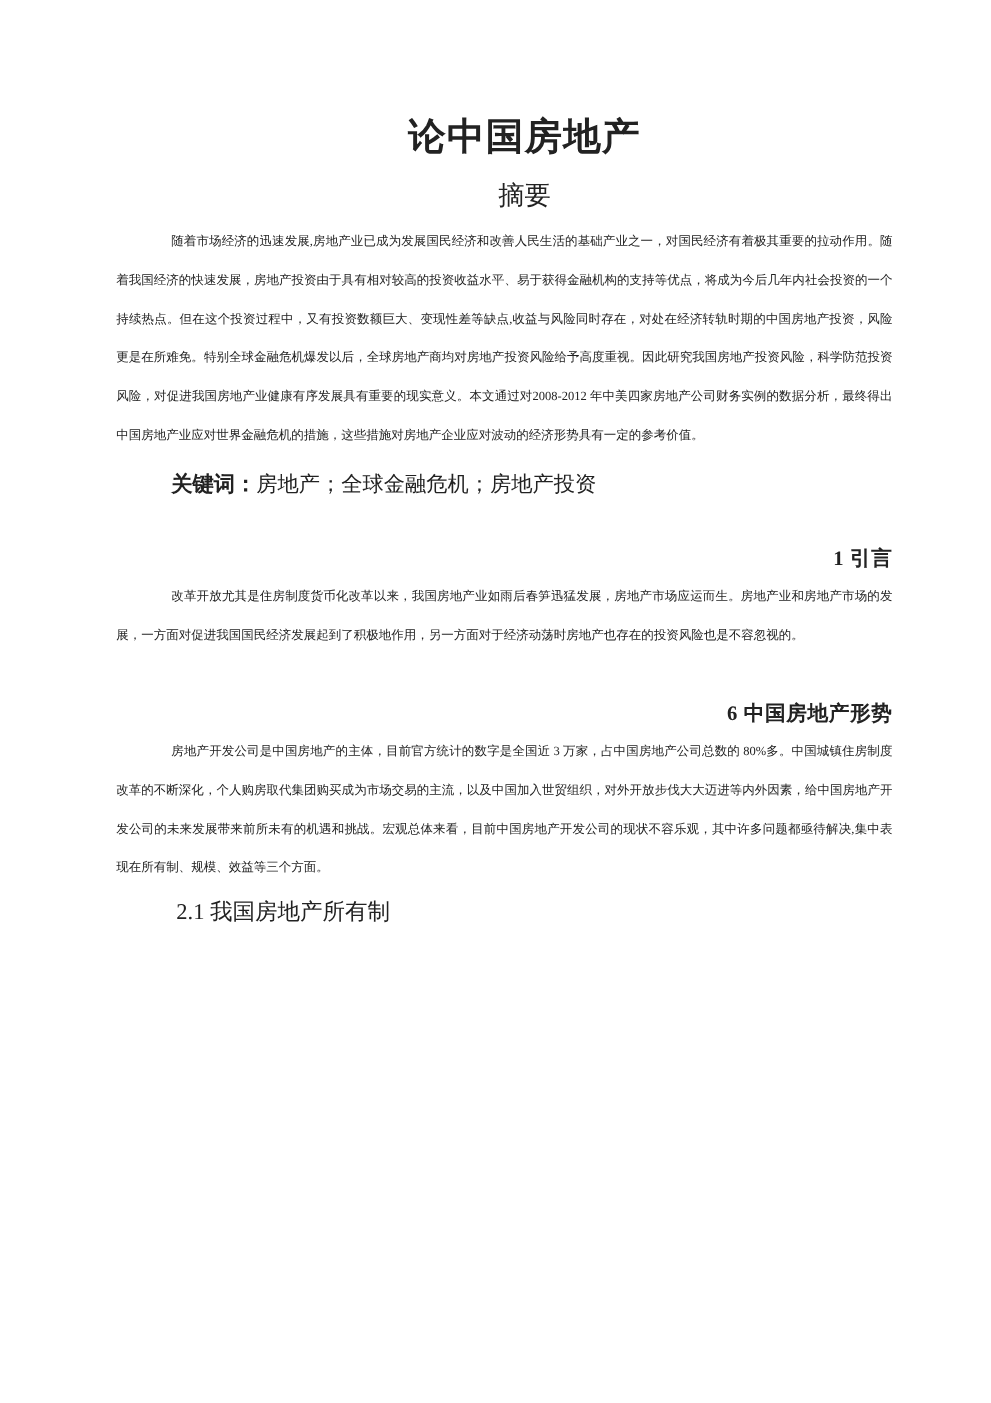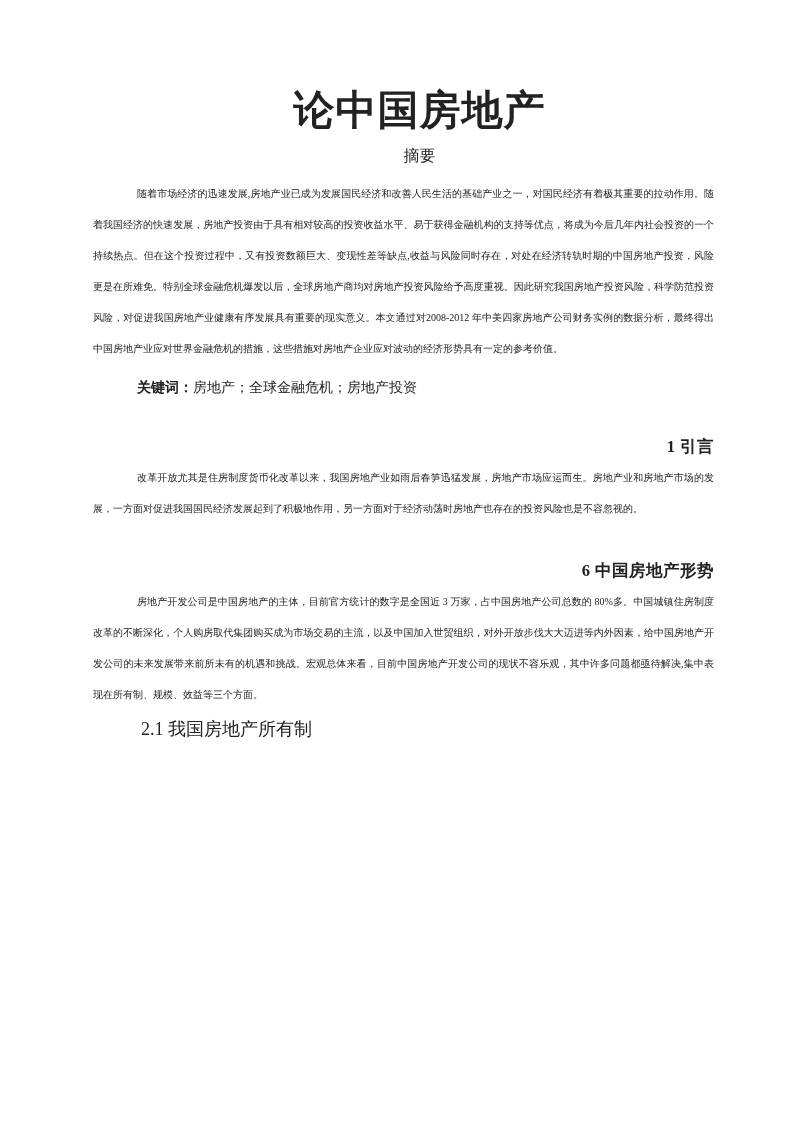--- a/index.html
+++ b/index.html
@@ -16,48 +16,48 @@
     box-sizing: border-box;
     width: 793px;
     height: 1122px;
     background: #ffffff;
     padding: 90px 79px 0 93px;
     font-family: "Liberation Serif", "DejaVu Serif", serif;
     color: #222222;
   }
   .doc-title {
     margin: 0;
-    font-size: 41px;
+    font-size: 30px;
     font-weight: bold;
     line-height: 40px;
     text-align: center;
     text-indent: 32px;
     letter-spacing: 1px;
   }
   .abstract-heading {
     margin: 10px 0 0 0;
-    font-size: 16px;
+    font-size: 21px;
     font-weight: normal;
     line-height: 32px;
     text-align: center;
     text-indent: 32px;
   }
   .body-par {
     margin: 0;
     font-size: 10px;
     line-height: 31px;
     text-align: justify;
     text-indent: 44px;
   }
   .abstract-par {
     margin-top: 6px;
   }
   .keywords-line {
     margin: 8px 0 0 0;
-    font-size: 14px;
+    font-size: 17px;
     line-height: 31px;
     text-indent: 44px;
   }
   .kw-label {
     font-weight: bold;
   }
   .section-heading {
     margin: 28px 0 0 0;
     font-size: 16.5px;
     font-weight: bold;

